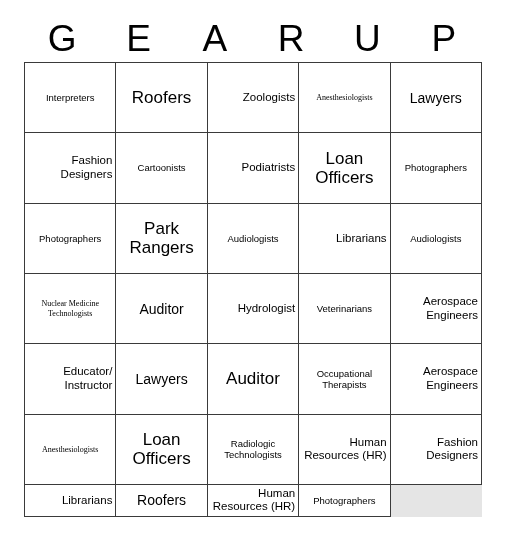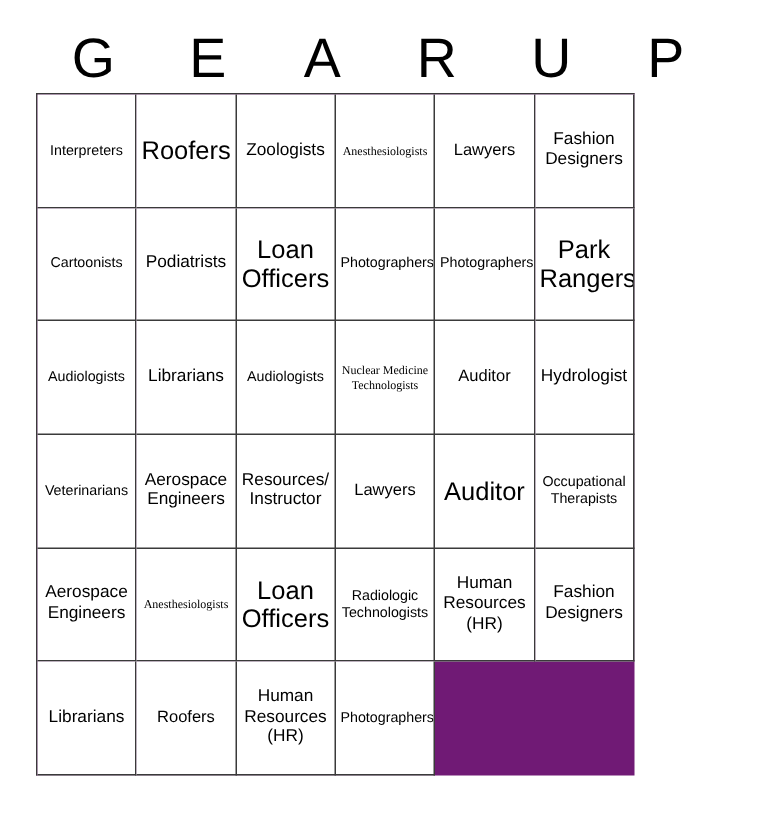--- a/index.html
+++ b/index.html
@@ -42,29 +42,29 @@
     line-height: 1;
     letter-spacing: 0;
     color: #000000;
   }
 
   
   #bingo-grid {
     position: absolute;
     left: 24px;
     top: 62px;
-    width: 399px;
+    width: 458px;
     height: 455px;
     display: grid;
-    grid-template-columns: repeat(6, 1fr);
+    grid-template-columns: repeat(5, 1fr);
     grid-template-rows: repeat(6, 1fr);
     border-top: 1px solid #3a3a3a;
     border-left: 1px solid #3a3a3a;
     box-sizing: border-box;
-    background: #701a75;
+    background: #e5e5e5;
   }
   .bingo-cell {
     border-right: 1px solid #3a3a3a;
     border-bottom: 1px solid #3a3a3a;
     box-sizing: border-box;
     display: flex;
     align-items: center;
     justify-content: center;
     text-align: center;
     padding: 2px 3px;
@@ -75,22 +75,22 @@
     display: block;
     width: 100%;
     line-height: 1.14;
     word-break: normal;
     hyphens: none;
   }
 
   
   .sz-xs .cell-text { font-size: 8px;  line-height: 1.18; font-family: Liberation Serif, serif; }
   .sz-sm .cell-text { font-size: 9.5px; line-height: 1.2; }
-  .sz-md .cell-text { font-size: 11.5px; line-height: 1.18; }
-  .sz-lg .cell-text { font-size: 11px; line-height: 1.15; }
+  .sz-md .cell-text { font-size: 11.5px; line-height: 1.18; text-align: right; }
+  .sz-lg .cell-text { font-size: 14px; line-height: 1.15; }
   .sz-xl .cell-text { font-size: 17px; line-height: 1.12; }
   .sz-xxl .cell-text { font-size: 22px; line-height: 1.1; }
 </style>
 </head>
 <body>
 
 <div id="bingo-card">
 
   <div id="header-row">
       <div class="header-letter">G</div>
@@ -156,21 +156,21 @@
       <div class="bingo-cell sz-md">
         <span class="cell-text">Hydrologist</span>
       </div>
       <div class="bingo-cell sz-sm">
         <span class="cell-text">Veterinarians</span>
       </div>
       <div class="bingo-cell sz-md">
         <span class="cell-text">Aerospace Engineers</span>
       </div>
       <div class="bingo-cell sz-md">
-        <span class="cell-text">Resources/ Instructor</span>
+        <span class="cell-text">Educator/ Instructor</span>
       </div>
       <div class="bingo-cell sz-lg">
         <span class="cell-text">Lawyers</span>
       </div>
       <div class="bingo-cell sz-xl">
         <span class="cell-text">Auditor</span>
       </div>
       <div class="bingo-cell sz-sm">
         <span class="cell-text">Occupational Therapists</span>
       </div>

